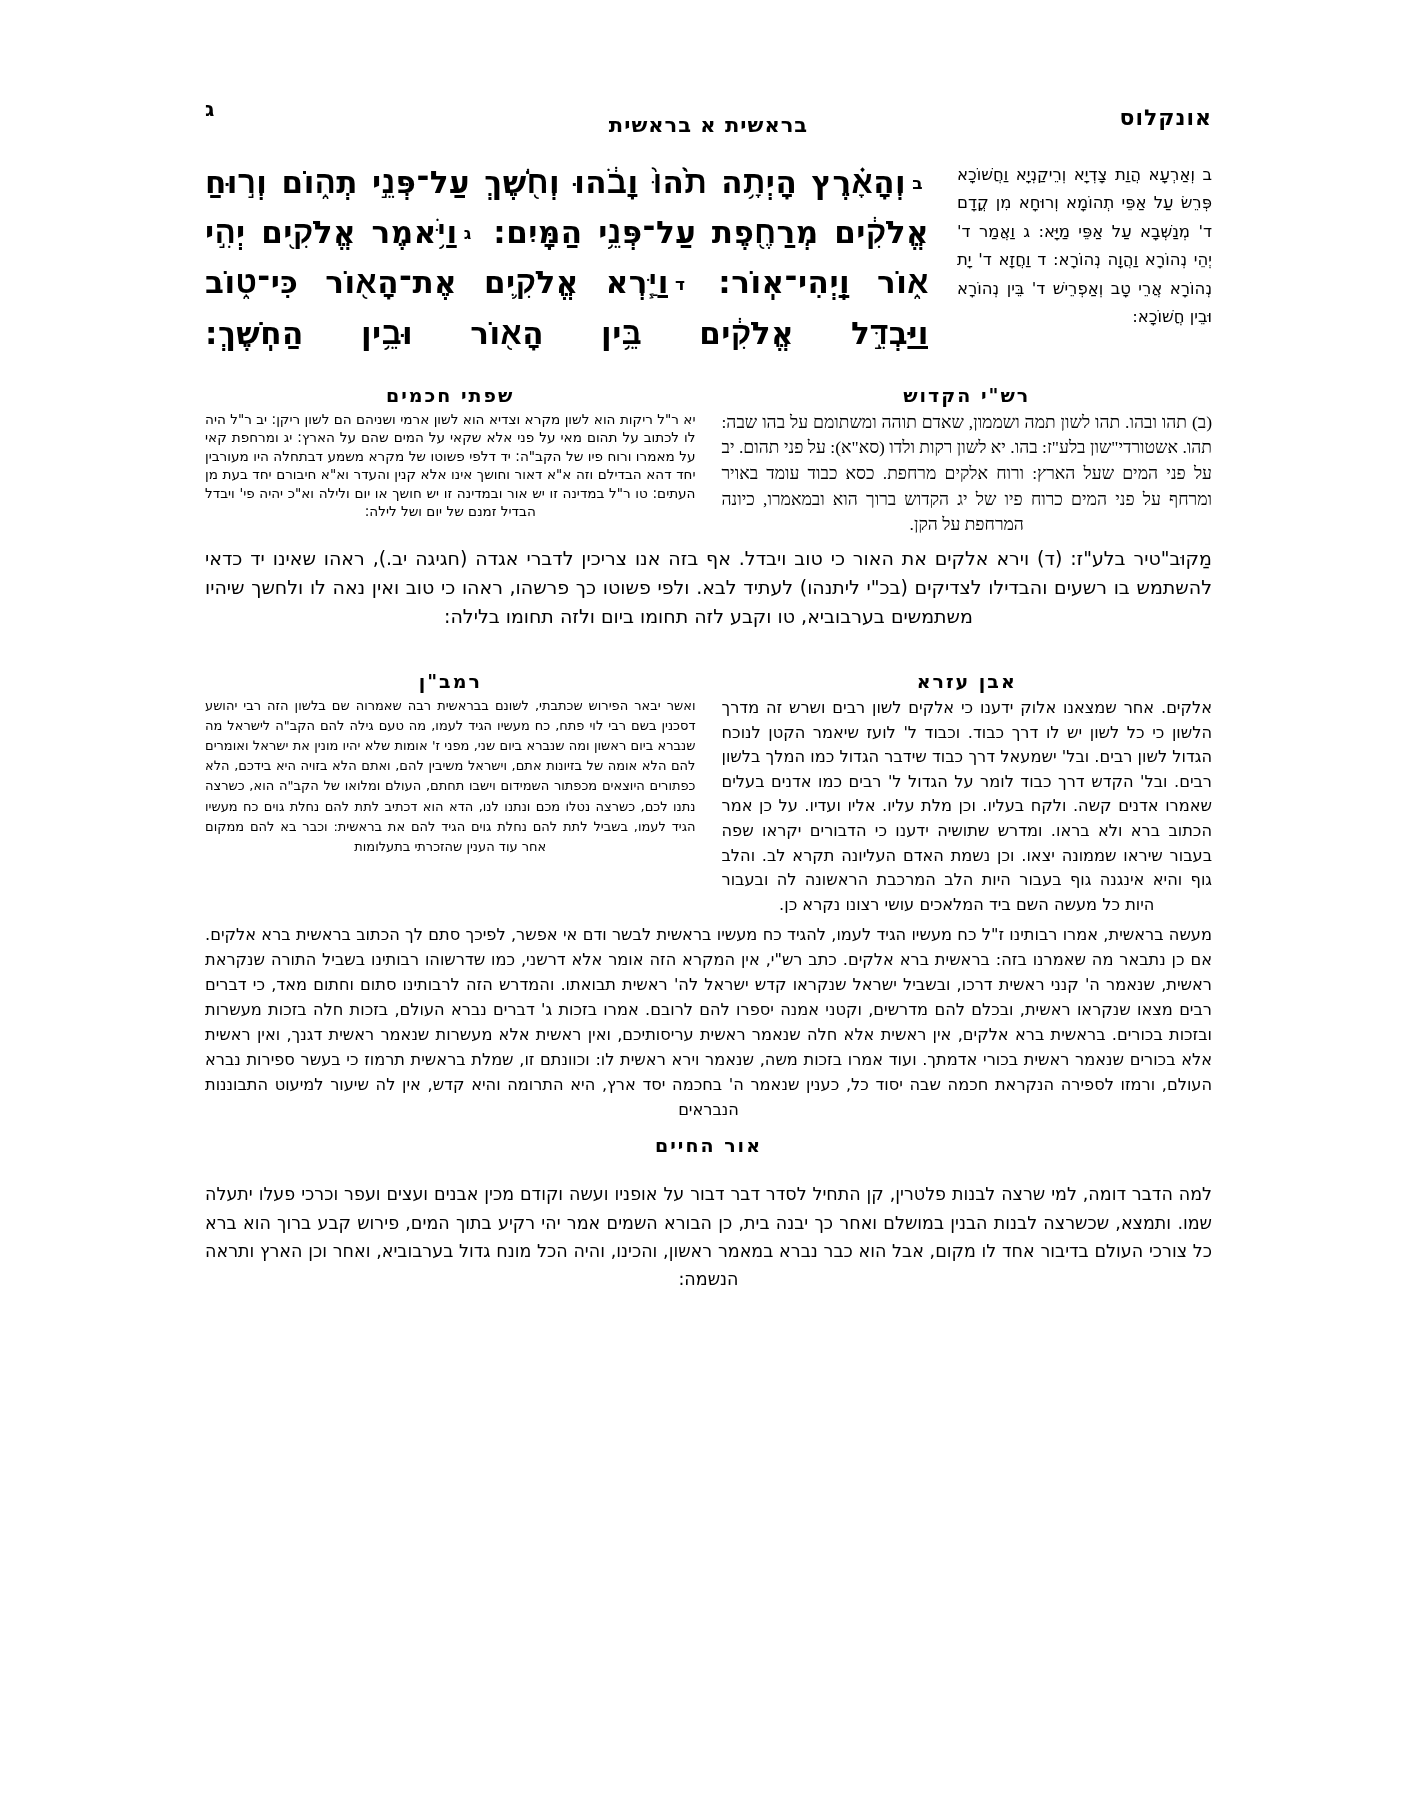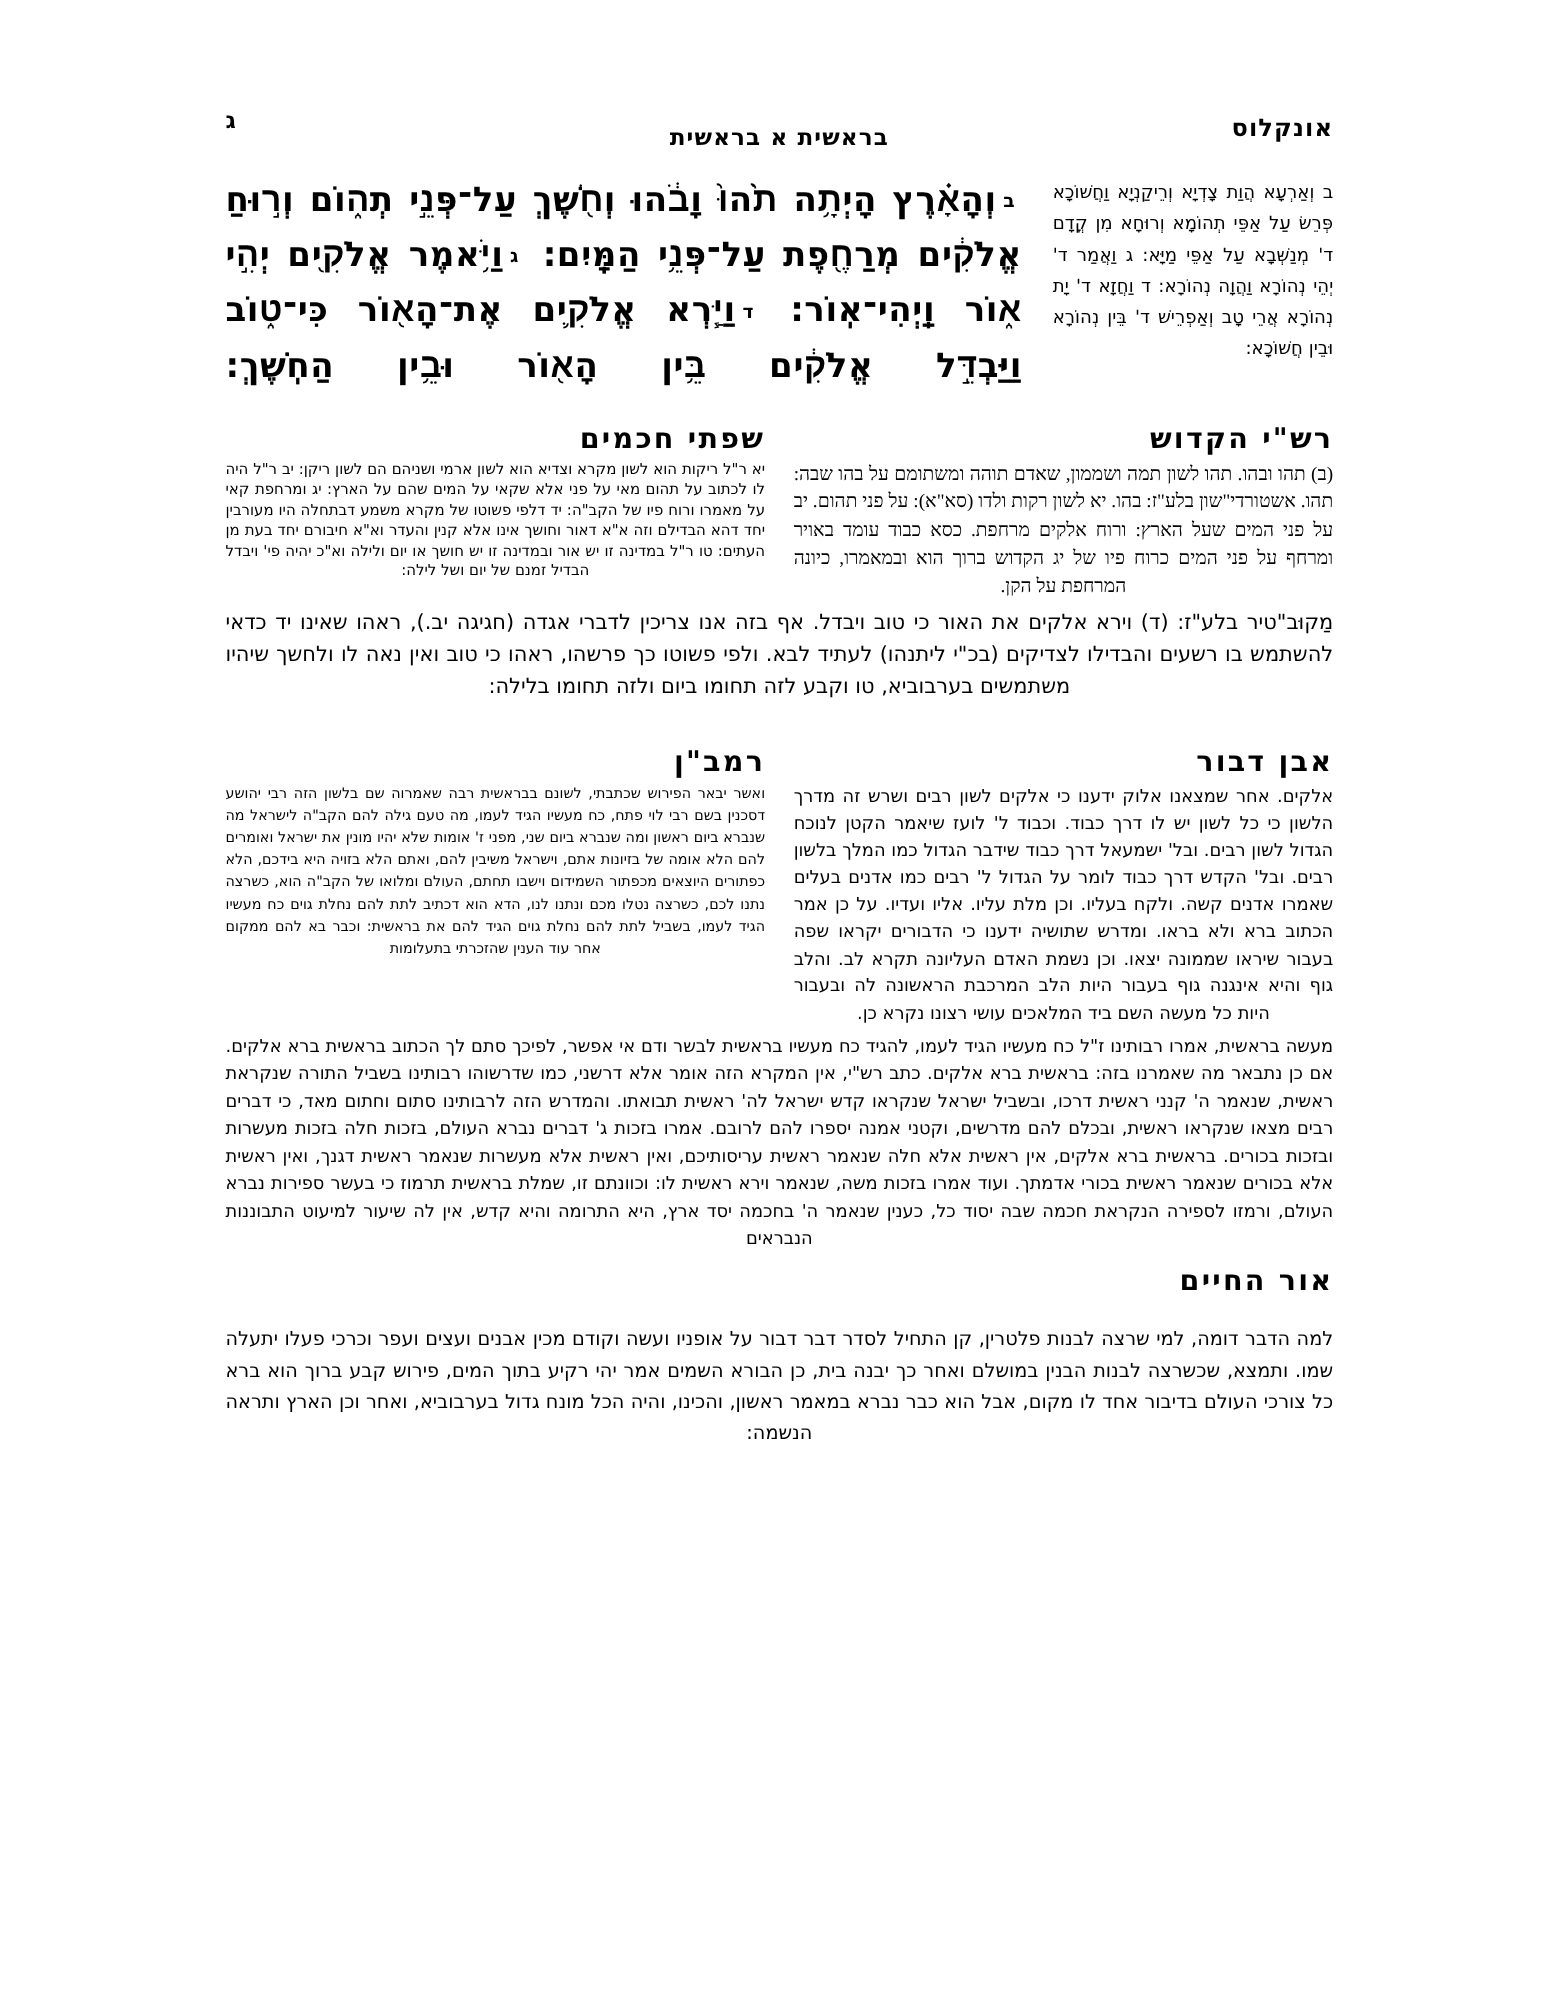--- a/index.html
+++ b/index.html
@@ -71,23 +71,23 @@
     font-size:31px;
     font-weight:700;
     line-height:1.62;
     letter-spacing:0.5px;
     font-family:"DejaVu Sans","Liberation Sans",sans-serif;
   }
   .vnum{ font-size:17px; font-weight:700; padding:0 6px; vertical-align:0.22em;}
 
   
   .comm-head{
-    text-align:right;
-    font-weight:700;
-    font-size:26px;
+    text-align:center;
+    font-weight:700;
+    font-size:19px;
     letter-spacing:2px;
     margin:0 0 4px 0;
     font-family:"DejaVu Sans","Liberation Sans",sans-serif;
   }
 
   
   .twocol{
     display:flex;
     flex-direction:row;
     gap:26px;
@@ -199,21 +199,21 @@
 
   </div>
 
   <div class="rashi-wide">מַקוּב"טיר בלע"ז: (ד) וירא אלקים את האור כי טוב ויבדל. אף בזה אנו צריכין לדברי אגדה (חגיגה יב.), ראהו שאינו יד כדאי להשתמש בו רשעים והבדילו לצדיקים (בכ"י ליתנהו) לעתיד לבא. ולפי פשוטו כך פרשהו, ראהו כי טוב ואין נאה לו ולחשך שיהיו משתמשים בערבוביא, טו וקבע לזה תחומו ביום ולזה תחומו בלילה:</div>
 
   <div class="spacer-sm"></div>
 
   <div class="twocol">
 
     <div class="col">
-      <div class="comm-head">אבן דבור</div>
+      <div class="comm-head">אבן עזרא</div>
       <div class="ie-type">אלקים. אחר שמצאנו אלוק ידענו כי אלקים לשון רבים ושרש זה מדרך הלשון כי כל לשון יש לו דרך כבוד. וכבוד ל' לועז שיאמר הקטן לנוכח הגדול לשון רבים. ובל' ישמעאל דרך כבוד שידבר הגדול כמו המלך בלשון רבים. ובל' הקדש דרך כבוד לומר על הגדול ל' רבים כמו אדנים בעלים שאמרו אדנים קשה. ולקח בעליו. וכן מלת עליו. אליו ועדיו. על כן אמר הכתוב ברא ולא בראו. ומדרש שתושיה ידענו כי הדבורים יקראו שפה בעבור שיראו שממונה יצאו. וכן נשמת האדם העליונה תקרא לב. והלב גוף והיא אינגנה גוף בעבור היות הלב המרכבת הראשונה לה ובעבור היות כל מעשה השם ביד המלאכים עושי רצונו נקרא כן.</div>
     </div>
 
     <div class="col">
       <div class="comm-head">רמב"ן</div>
       <div class="ramban-type">ואשר יבאר הפירוש שכתבתי, לשונם בבראשית רבה שאמרוה שם בלשון הזה רבי יהושע דסכנין בשם רבי לוי פתח, כח מעשיו הגיד לעמו, מה טעם גילה להם הקב"ה לישראל מה שנברא ביום ראשון ומה שנברא ביום שני, מפני ז' אומות שלא יהיו מונין את ישראל ואומרים להם הלא אומה של בזיונות אתם, וישראל משיבין להם, ואתם הלא בזויה היא בידכם, הלא כפתורים היוצאים מכפתור השמידום וישבו תחתם, העולם ומלואו של הקב"ה הוא, כשרצה נתנו לכם, כשרצה נטלו מכם ונתנו לנו, הדא הוא דכתיב לתת להם נחלת גוים כח מעשיו הגיד לעמו, בשביל לתת להם נחלת גוים הגיד להם את בראשית: וכבר בא להם ממקום אחר עוד הענין שהזכרתי בתעלומות</div>
     </div>
 
   </div>
 

